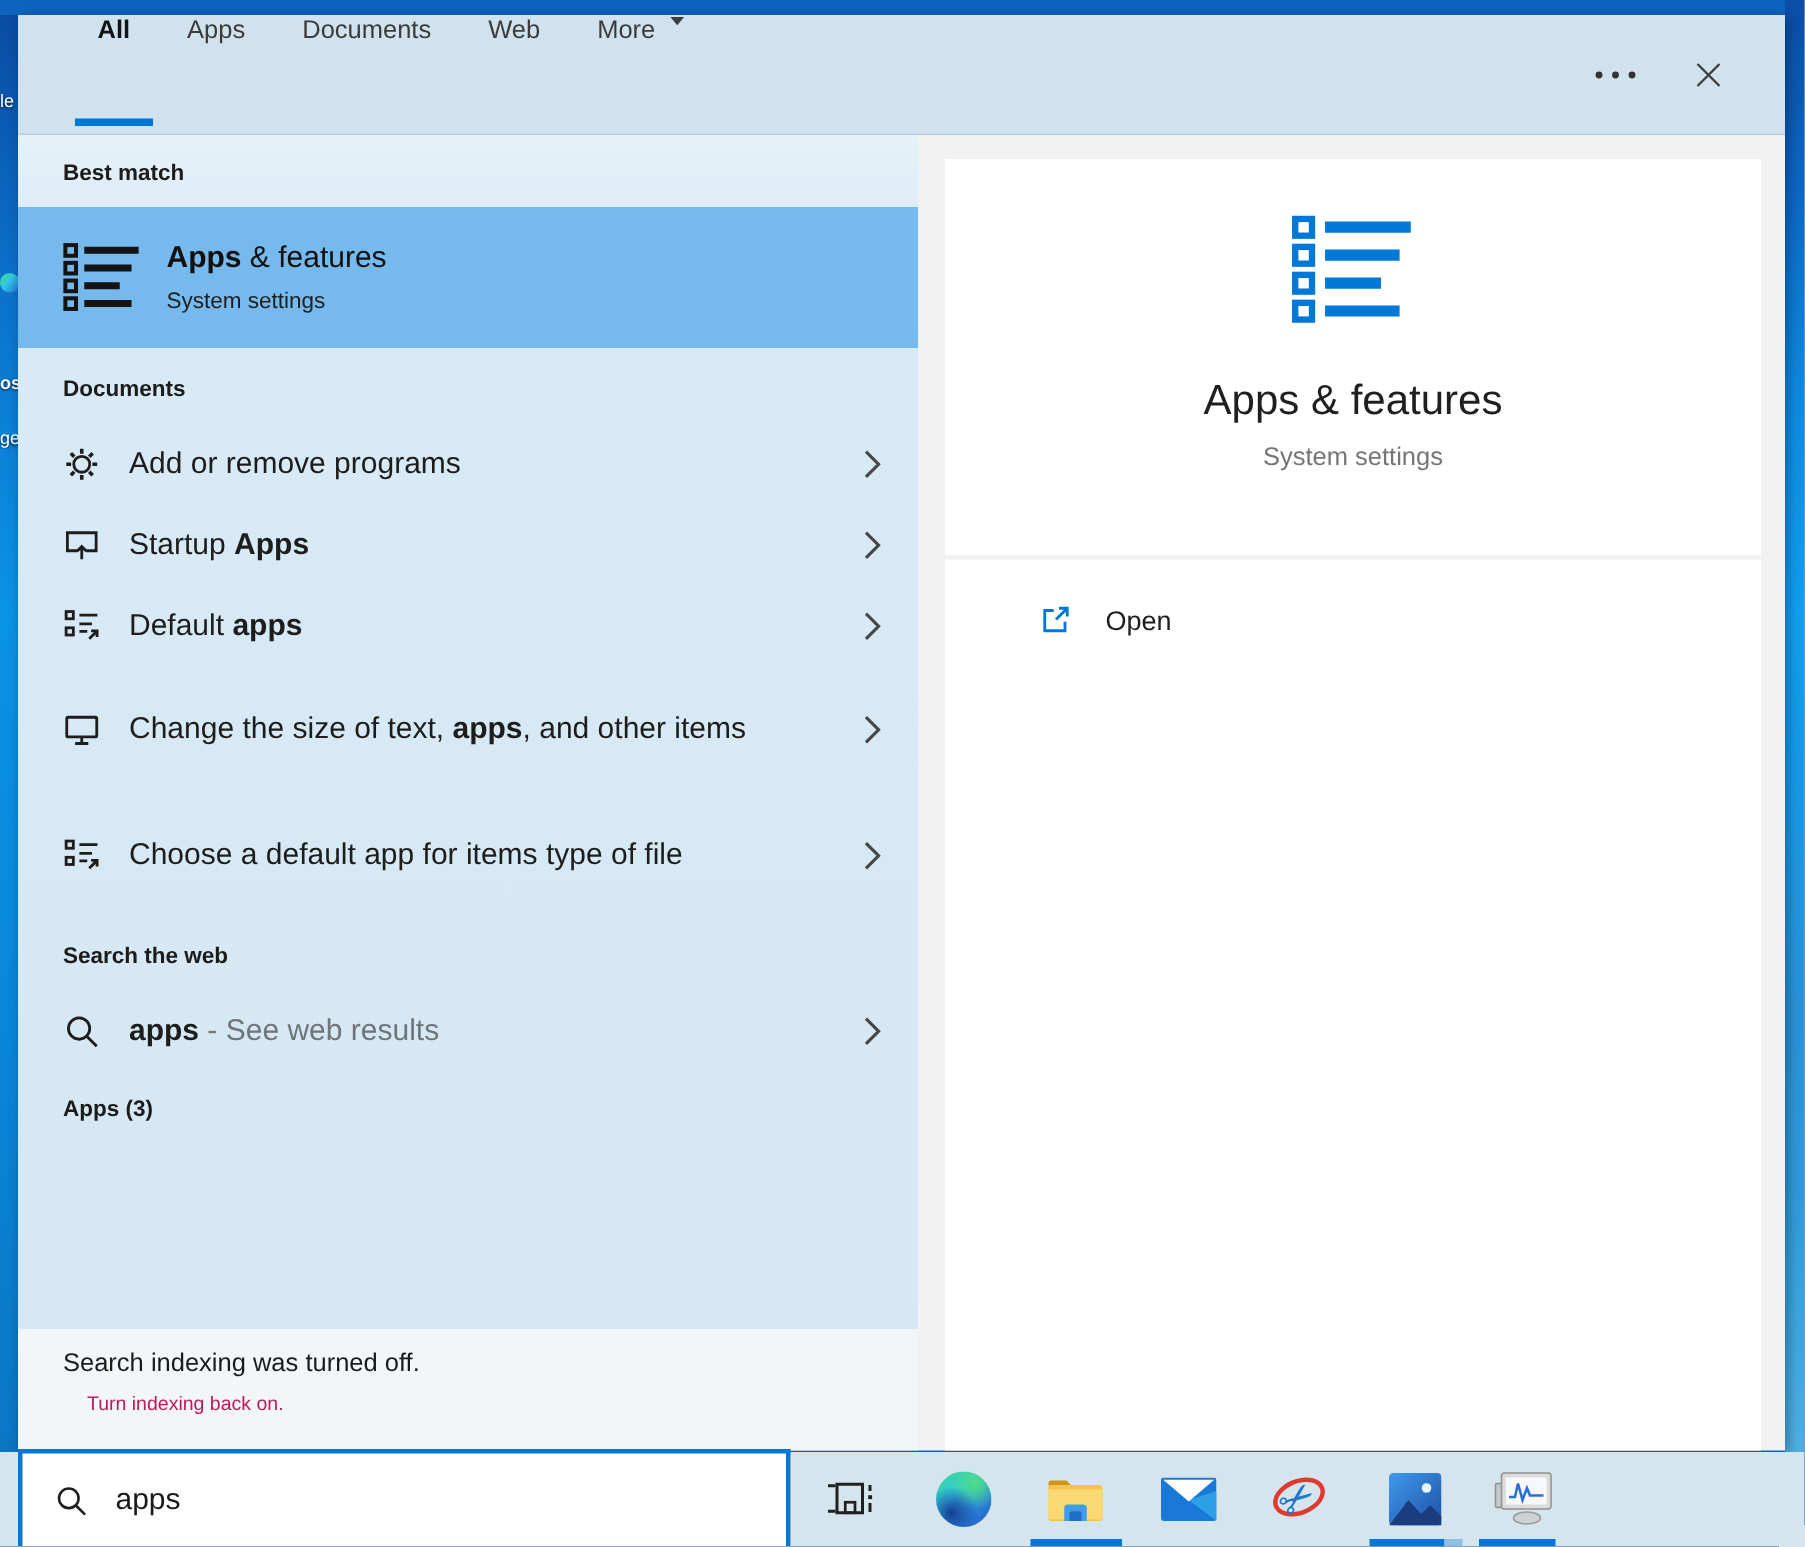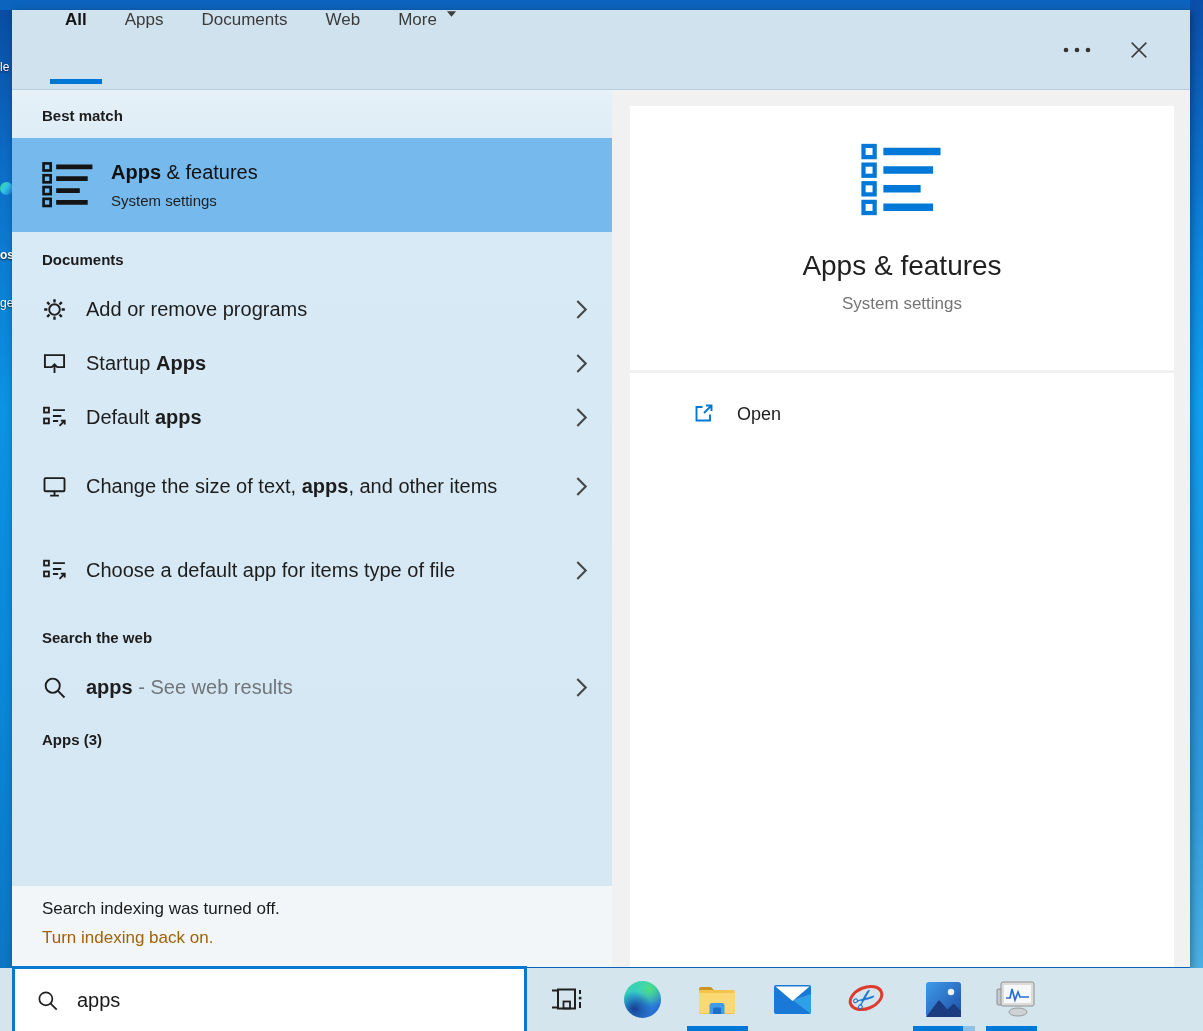--- a/index.html
+++ b/index.html
@@ -56,21 +56,21 @@
   .row-2l { min-height:84px; }
   .row-icon { width:25px; height:25px; color:#1d1d1d; flex:0 0 auto; display:flex; }
   .row-text { flex:1; margin-left:19px; font-size:20px; color:#1d1d1d; line-height:30px; padding-right:26px; }
   .row-text .t-b { font-weight:700; }
   .row-text .t-gray { color:#70757a; }
   .row-text .q-b { font-weight:600; }
   .row-chevron { width:13px; height:21px; color:#464646; flex:0 0 auto; display:flex; }
 
   .status-area { height:81px; background:#f2f6f9; padding:13px 0 0 30px; }
   .status-line { font-size:17px; color:#1b1b1b; }
-  .status-link { font-size:17px; color:#a16207; margin-top:9px; cursor:pointer; }
+  .status-link { font-size:13px; color:#be185d; margin-top:9px; cursor:pointer;margin-left:16px; }
 
   
   .searchbox { position:absolute; left:12px; top:966px; width:515px; height:65px; background:#fff;
     border:3px solid #0a78d0; border-bottom:none; z-index:30; display:flex; align-items:center; padding-left:21px; }
   .searchbox .mag { width:23px; height:23px; color:#1f1f1f; flex:0 0 auto; display:flex; }
   .searchbox input { border:none; outline:none; margin-left:18px; font-size:20px; color:#1a1a1a; width:420px;
     font-family:"Liberation Sans", sans-serif; background:transparent; }
 
   
   .right-panel { flex:1; background:#f1f1f1; padding:16px 16px 0 18px; }
@@ -104,21 +104,21 @@
 
 <div class="screen">
 
   <div class="desktop-left"></div>
   <div class="desktop-top"></div>
   <div class="desktop-right"></div>
   <div class="mini-desktop-icon"></div>
   <div id="desktop-frags">
       <div class="frag" style="top: 60px;">le</div>
       <div class="frag" style="top: 248px; font-weight: bold;">os</div>
-      <div class="frag" style="top: 296px;">ge</div>
+      <div class="frag" style="top: 285px;">ge</div>
     </div>
 
   <div class="window">
 
     <div class="tabbar">
       <div id="tabs" style="display:flex;align-items:stretch;">
           <div class="tab active">
             <span>All</span>
             <div class="tab-underline"></div>
           </div>

